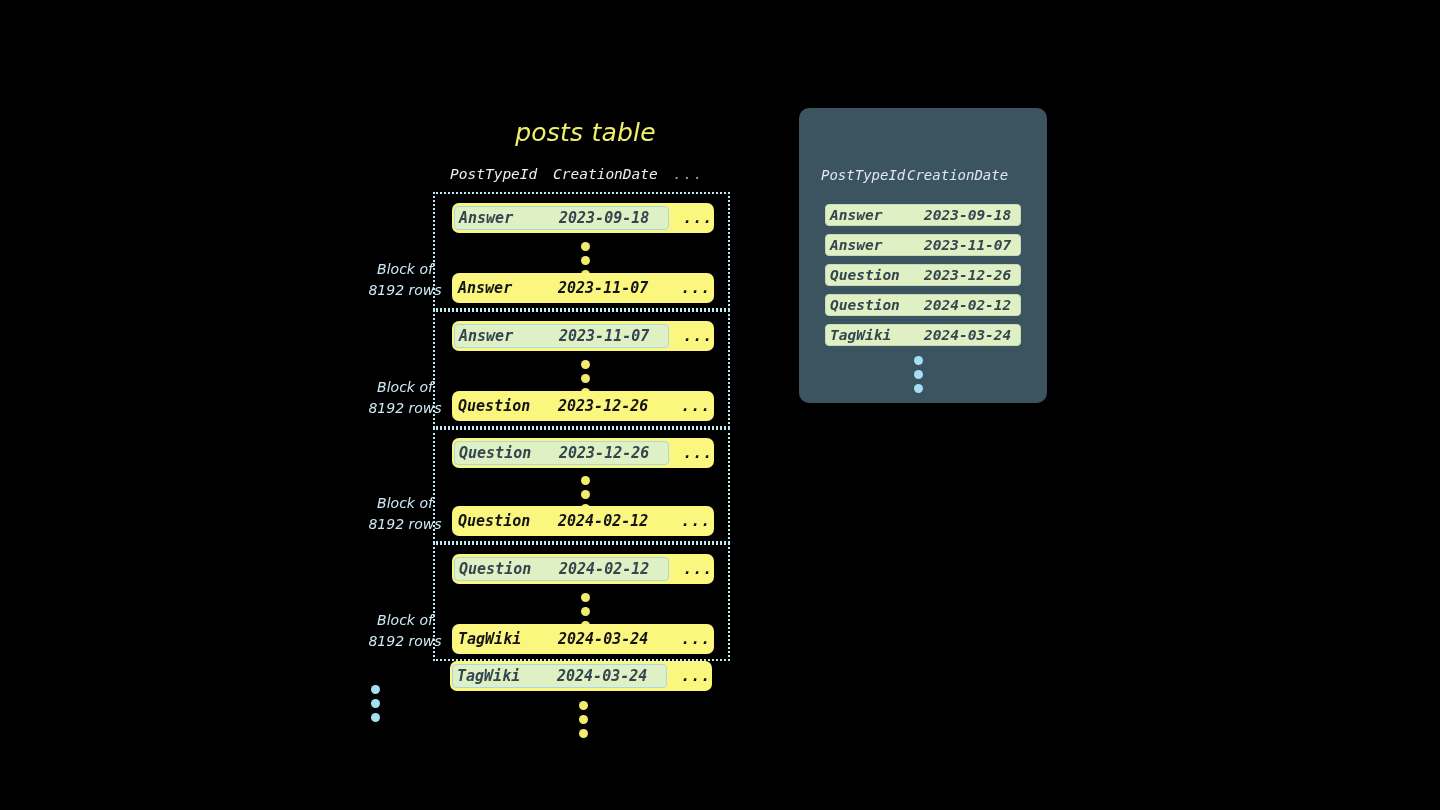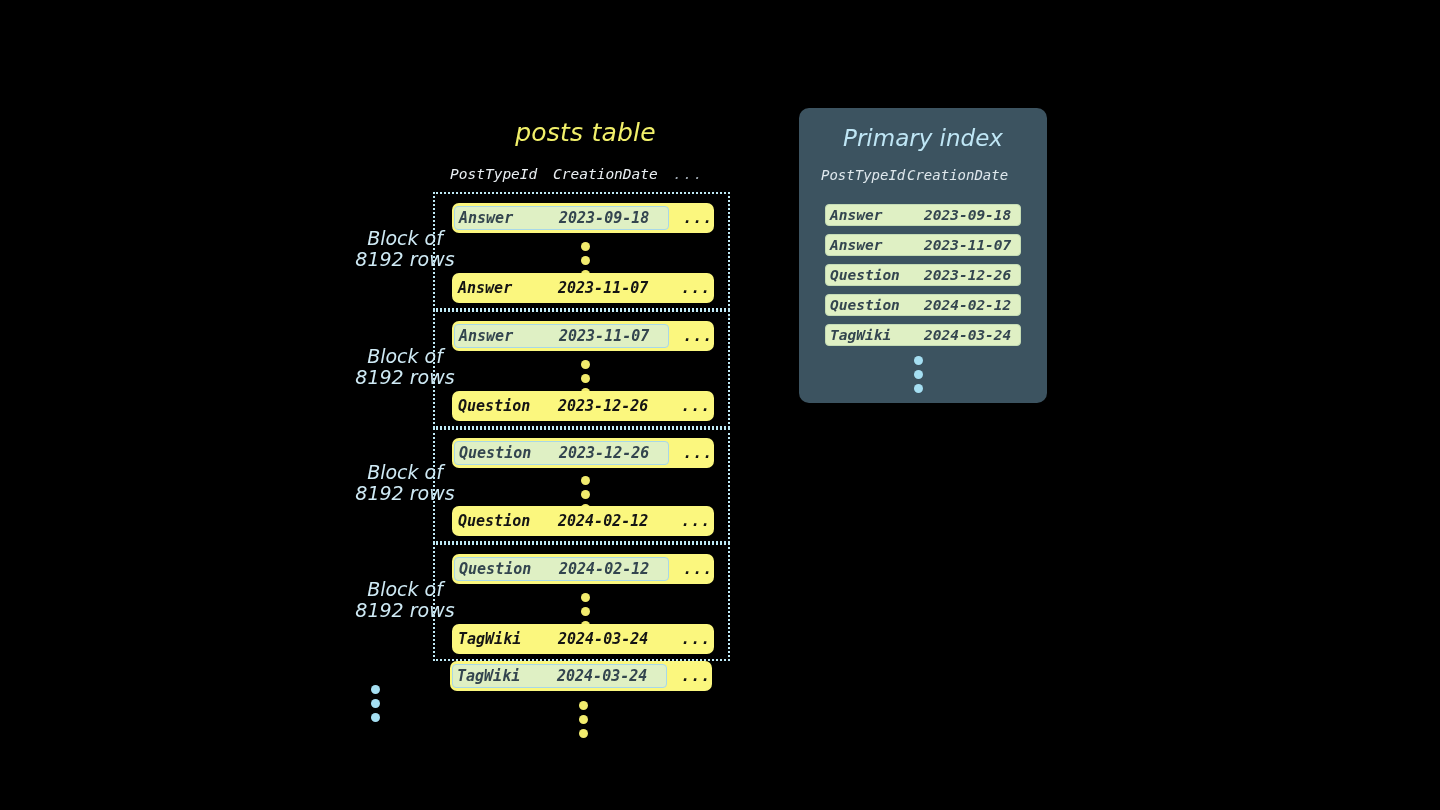--- a/index.html
+++ b/index.html
@@ -61,23 +61,24 @@
     border: 2px dotted #bfe9f5;
     box-sizing: border-box;
   }
 
   .block-label {
     position: absolute;
     left: -105px;
     width: 150px;
     text-align: center;
     color: #cfeaf5;
-    font-size: 19px;
+    font-size: 14px;
     font-family: "DejaVu Sans", sans-serif;
     line-height: 21px;
+    margin-top: 31px;
   }
 
   
   .row {
     position: absolute;
     left: 17px;
     width: 262px;
     height: 30px;
     background: #fbf77e;
     border-radius: 7px;
@@ -331,21 +332,20 @@
     <div class="vdots blue" style="left:41px; top:567px;">
       <i></i>
       <i></i>
       <i></i>
     </div>
 
   </div>
 
   <div id="primary-index-panel">
 
-    <div class="pi-title">Primary index</div>
 
     <div class="pi-headers">
       <span class="h-type">PostTypeId</span>
       <span class="h-date">CreationDate</span>
     </div>
 
     <div class="pi-rows">
       <div class="pi-row">
         <span class="c-type">Answer</span>
         <span class="c-date">2023-09-18</span>

